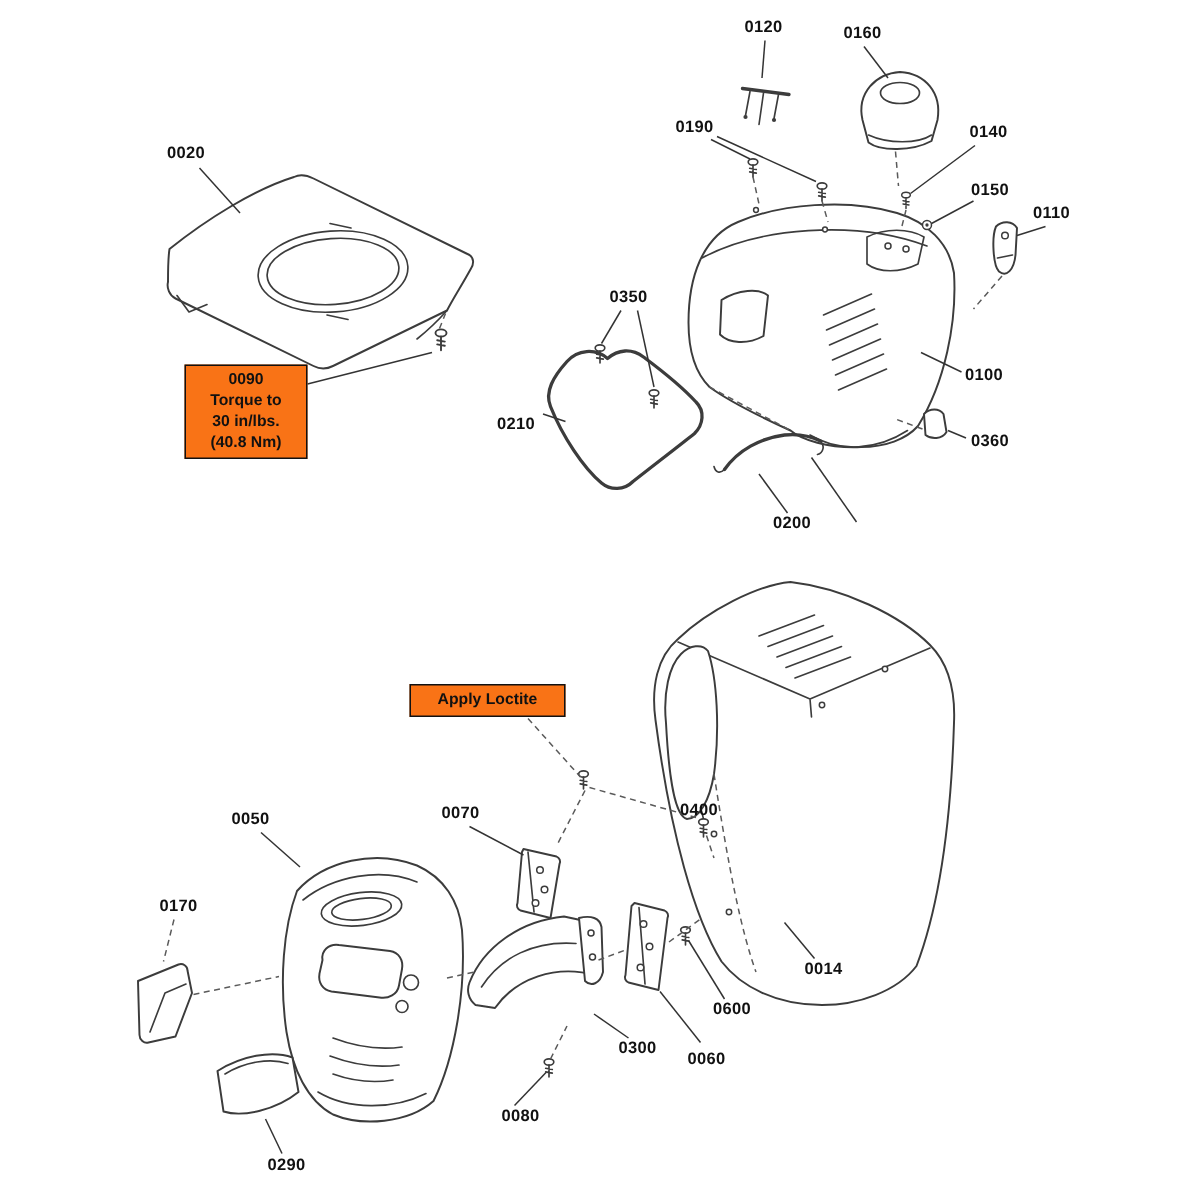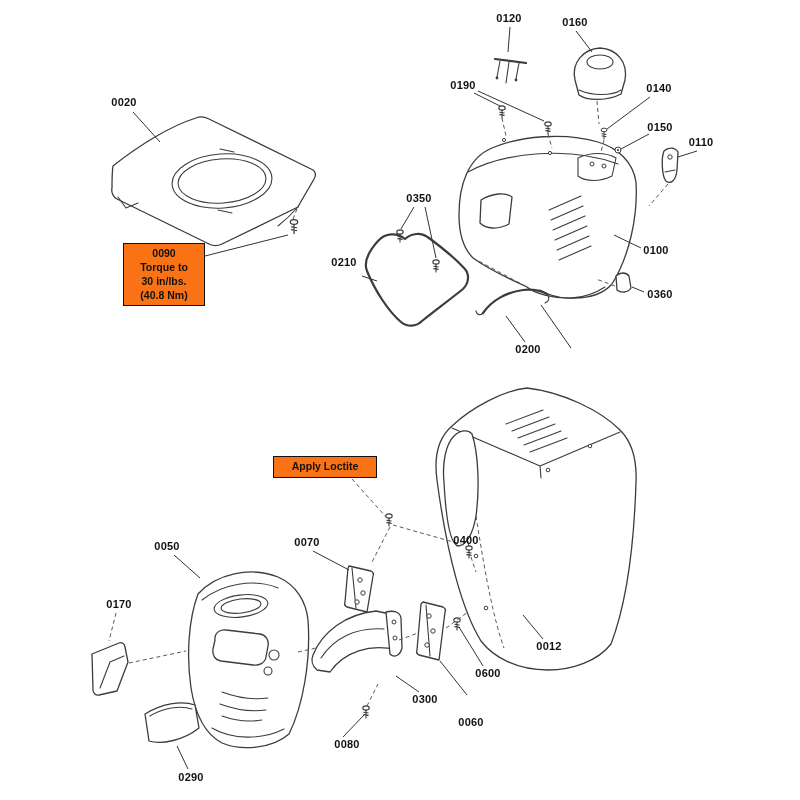--- a/index.html
+++ b/index.html
@@ -240,30 +240,30 @@
   <div class="callout" style="left:124px; top:96px;">0020</div>
   <div class="callout" style="left:509px; top:12px;">0120</div>
   <div class="callout" style="left:575px; top:16px;">0160</div>
   <div class="callout" style="left:463px; top:79px;">0190</div>
   <div class="callout" style="left:659px; top:82px;">0140</div>
   <div class="callout" style="left:660px; top:121px;">0150</div>
   <div class="callout" style="left:701px; top:136px;">0110</div>
   <div class="callout" style="left:656px; top:244px;">0100</div>
   <div class="callout" style="left:660px; top:288px;">0360</div>
   <div class="callout" style="left:419px; top:192px;">0350</div>
-  <div class="callout" style="left:344px; top:256px;">0210</div>
+  <div class="callout" style="left:344px; top:277px;">0210</div>
   <div class="callout" style="left:528px; top:343px;">0200</div>
   <div class="callout" style="left:167px; top:540px;">0050</div>
   <div class="callout" style="left:307px; top:536px;">0070</div>
   <div class="callout" style="left:466px; top:534px;">0400</div>
   <div class="callout" style="left:119px; top:598px;">0170</div>
-  <div class="callout" style="left:549px; top:640px;">0012</div>
+  <div class="callout" style="left:549px; top:640px;">0014</div>
   <div class="callout" style="left:488px; top:667px;">0600</div>
   <div class="callout" style="left:425px; top:693px;">0300</div>
-  <div class="callout" style="left:471px; top:716px;text-align:right;">0060</div>
+  <div class="callout" style="left:471px; top:700px;text-align:right;">0060</div>
   <div class="callout" style="left:347px; top:738px;">0080</div>
   <div class="callout" style="left:191px; top:771px;">0290</div>
 
   <div class="notebox" style="left:123px; top:243px; width:82px;">
     <span>0090</span>
     <span>Torque to</span>
     <span>30 in/lbs.</span>
     <span>(40.8 Nm)</span>
   </div>
 

